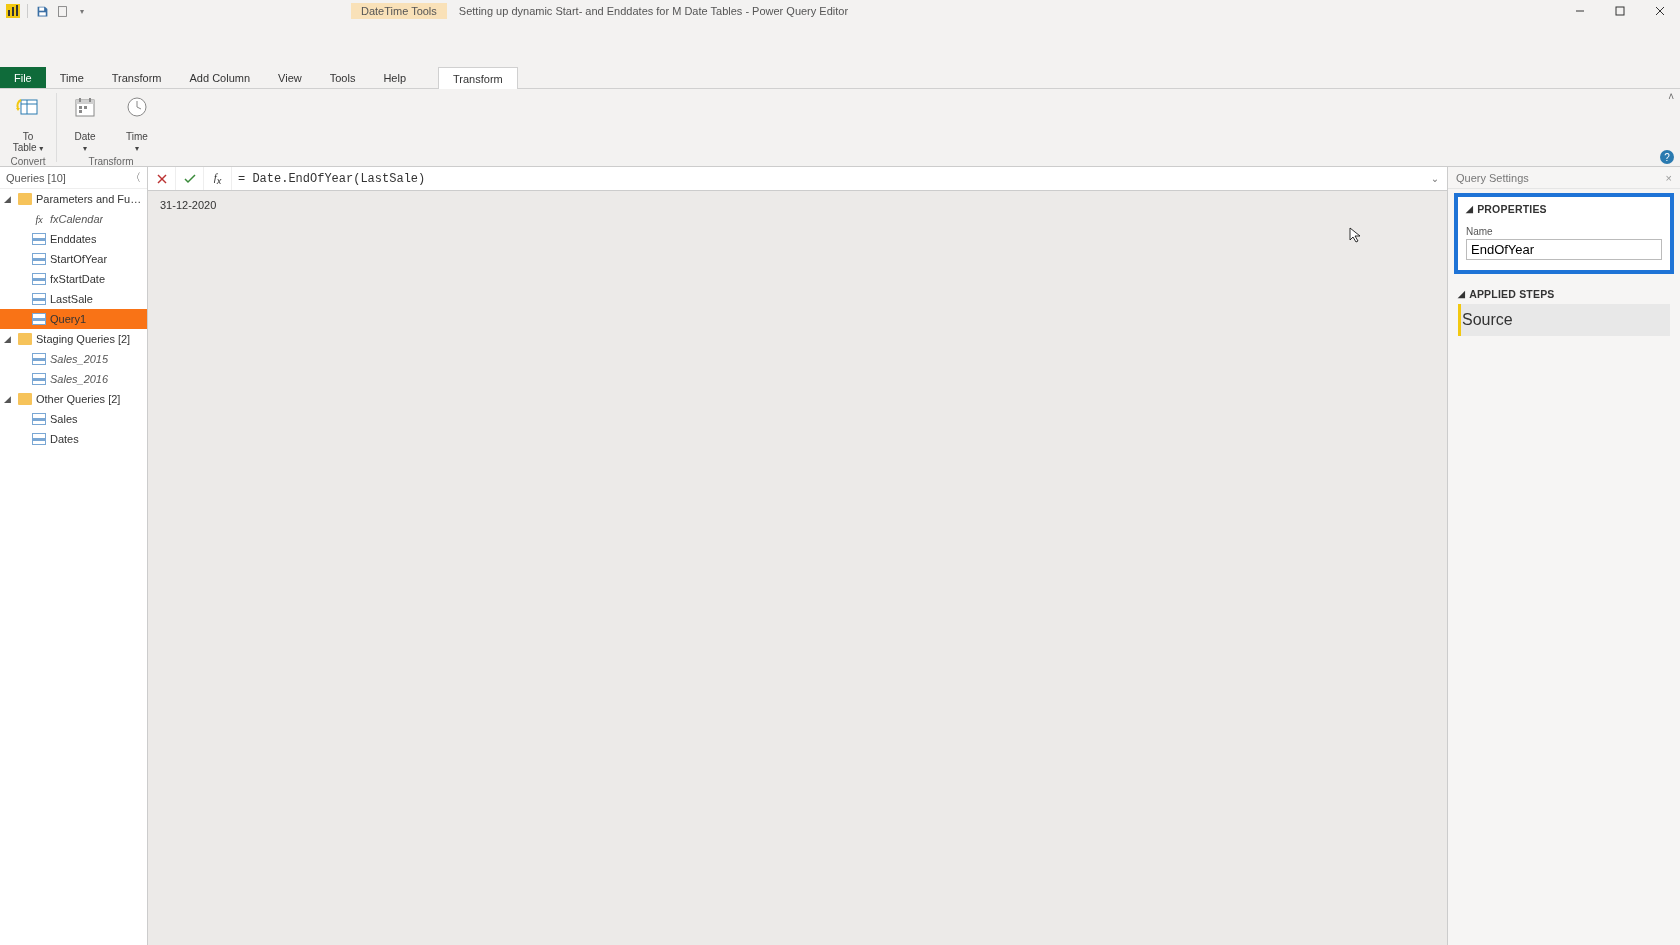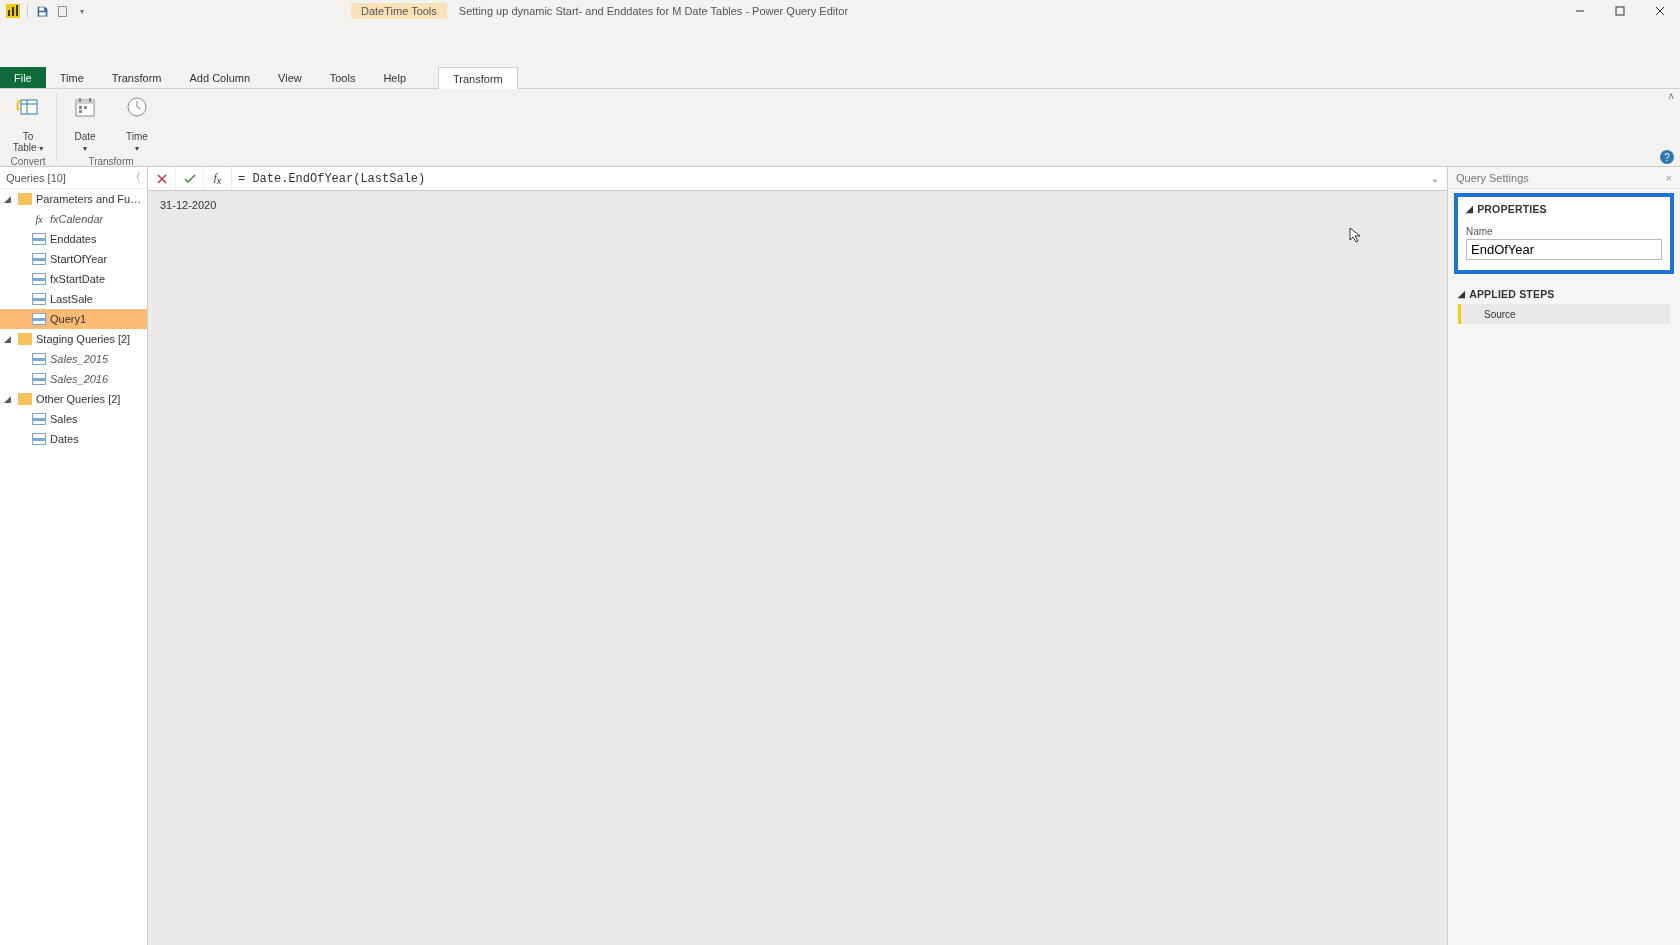--- a/index.html
+++ b/index.html
@@ -37,21 +37,21 @@
 
 
 .main { display:flex; height: calc(945px - 22px - 22px - 78px - 18px); }
 
 
 .queries-pane { width:148px; background:#fff; border-right:1px solid #ccc; display:flex; flex-direction:column; font-size:11px;}
 .queries-header { height:22px; display:flex; align-items:center; justify-content:space-between; padding:0 6px; border-bottom:1px solid #eee; color:#555;}
 .collapse-left { cursor:pointer; font-size:11px; color:#555;}
 .queries-tree { overflow:auto; flex:1;}
 .tree-row { height:20px; display:flex; align-items:center; padding-left:4px; gap:4px; cursor:pointer; white-space:nowrap; overflow:hidden; text-overflow:ellipsis;}
-.tree-row.selected { background:#fdba74;}
+.tree-row.selected { background:#f97316;}
 .tree-caret { width:10px; font-size:9px; color:#555;}
 .tree-icon { width:14px; height:12px; display:inline-flex; align-items:center; justify-content:center; font-size:10px;}
 .folder-icon { background:#f6c35a; border-radius:1px;}
 .table-icon { border:1px solid #7aa7d4; background:#fff;}
 .table-icon::before { content:""; display:block; width:100%; height:3px; background:#7aa7d4;}
 .fx-icon { font-style:italic; font-family: "Times New Roman", serif; color:#444;}
 .tree-label { overflow:hidden; text-overflow:ellipsis;}
 .italic { font-style: italic; color:#555;}
 .tree-indent { padding-left: 18px;}
 
@@ -71,21 +71,21 @@
 .settings-pane { width:232px; background:#f6f5f4; display:flex; flex-direction:column; font-size:11px;}
 .settings-header { height:22px; display:flex; align-items:center; justify-content:space-between; padding:0 8px; color:#777; border-bottom:1px solid #e5e5e5;}
 .settings-close { cursor:pointer; color:#999;}
 .properties-box { margin:4px 6px 8px 6px; border:4px solid #1e73d6; background:#fff; padding:6px 8px 10px 8px;}
 .section-title { font-size:10.5px; font-weight:600; letter-spacing:0.2px; color:#333; display:flex; align-items:center; gap:4px;}
 .section-caret { font-size:9px;}
 .field-label { font-size:10px; color:#555; margin-top:11px;}
 .name-input { width:100%; border:1px solid #bbb; padding:2px 4px; font-size:13px; margin-top:2px; font-family:inherit; outline:none;}
 .applied-steps { padding: 6px 10px;}
 .steps-list { margin-top:4px;}
-.step-row { height:20px; display:flex; align-items:center; padding-left:23px; background:#e8e8e8; border-left:3px solid #f2c811; cursor:pointer; font-size:10px;}
+.step-row { height:32px; display:flex; align-items:center; padding-left:1px; background:#e8e8e8; border-left:3px solid #f2c811; cursor:pointer; font-size:16px;}
 
 
 .statusbar { height:18px; background:#eceae8; border-top:1px solid #ccc; font-size:10px; color:#555; display:flex; align-items:center; padding-left:8px;}
 
 svg { display:block; }
 </style>
 </head>
 <body>
 
 <div class="titlebar">

